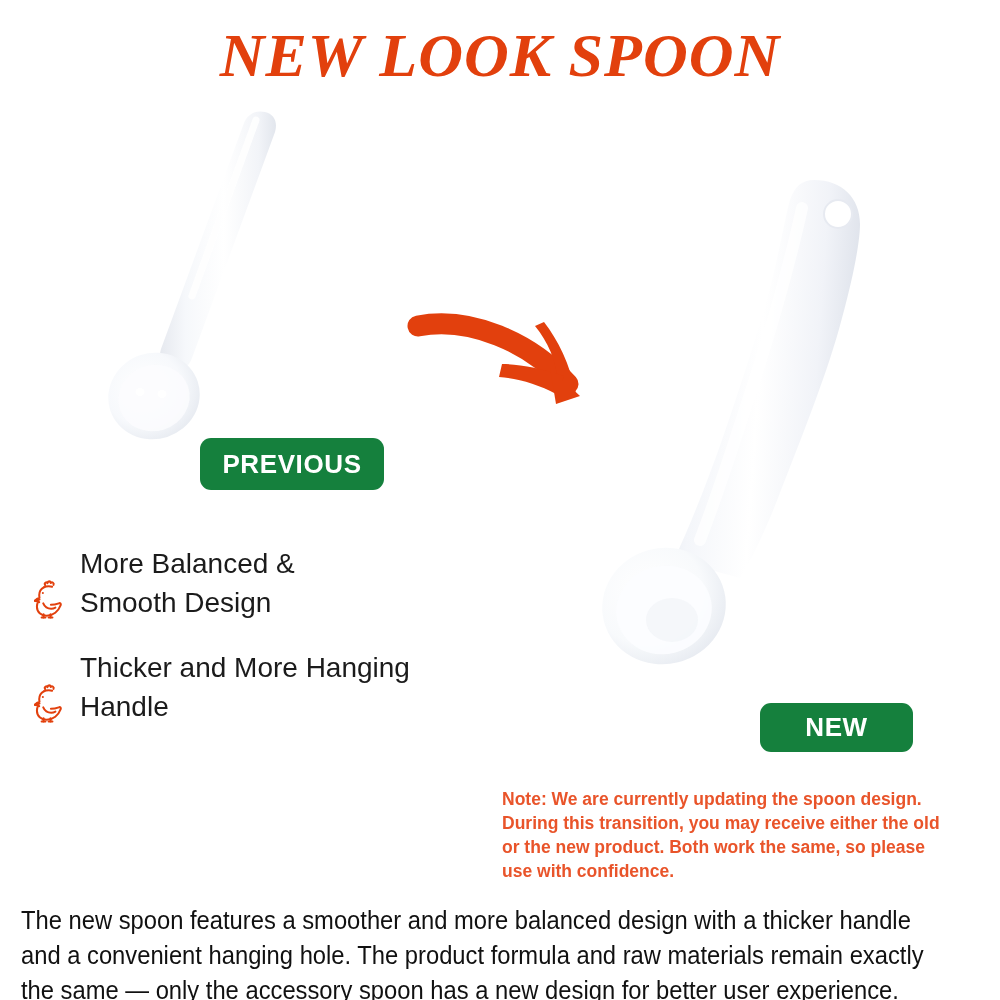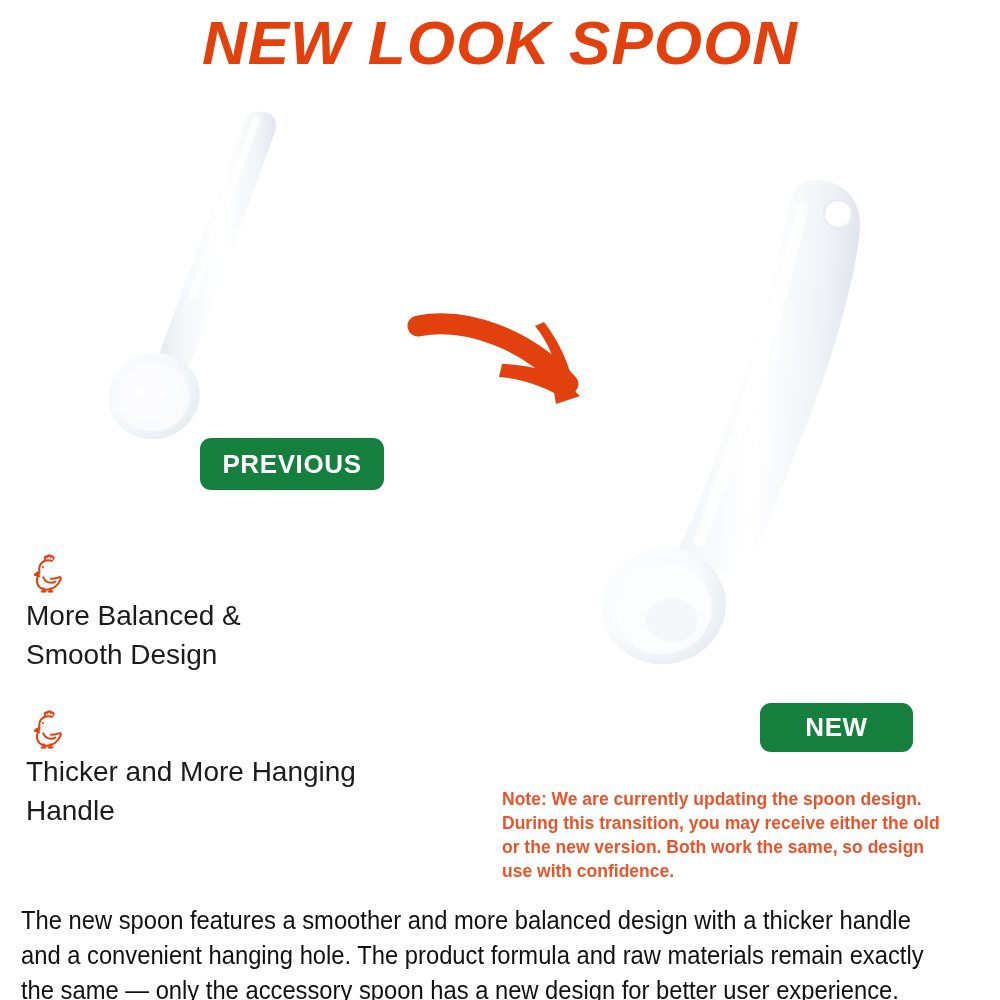--- a/index.html
+++ b/index.html
@@ -16,24 +16,24 @@
     width: 1000px;
     height: 1000px;
     background: #ffffff;
     overflow: hidden;
   }
 
   
   #title {
     position: absolute;
     left: 0;
-    top: 10px;
+    top: 22px;
     width: 1000px;
     text-align: center;
-    font-family: Liberation Sans, sans-serif;
+    font-family: Liberation Serif, serif;
     font-size: 62px;
     line-height: 66px;
     font-weight: bold;
     font-style: italic;
     letter-spacing: 1px;
     color: #E2400D;
     white-space: nowrap;
   }
 
   
@@ -92,23 +92,22 @@
 
   
   #features {
     position: absolute;
     left: 26px;
     top: 544px;
     width: 470px;
   }
   .feature {
     display: flex;
-    align-items: flex-start;
+    align-items: flex-end;
     margin-bottom: 26px;
-    flex-direction: column;
   }
   .feature-icon {
     flex: 0 0 auto;
     width: 46px;
     height: 46px;
     margin-right: 8px;
     margin-top: 6px;
   }
   .feature-icon svg { display: block; width: 46px; height: 46px; }
   .feature-text {
@@ -309,18 +308,18 @@
       </span>
       <span class="feature-text">Thicker and More Hanging
 Handle</span>
     </div>
 
 
   </div>
 
   <div id="note">Note: We are currently updating the spoon design.
 During this transition, you may receive either the old
-or the new version. Both work the same, so design
+or the new product. Both work the same, so please
 use with confidence.</div>
 
   <div id="summary">The new spoon features a smoother and more balanced design with a thicker handle and a convenient hanging hole. The product formula and raw materials remain exactly the same — only the accessory spoon has a new design for better user experience.</div>
 
 </div>
 
 </body></html>

